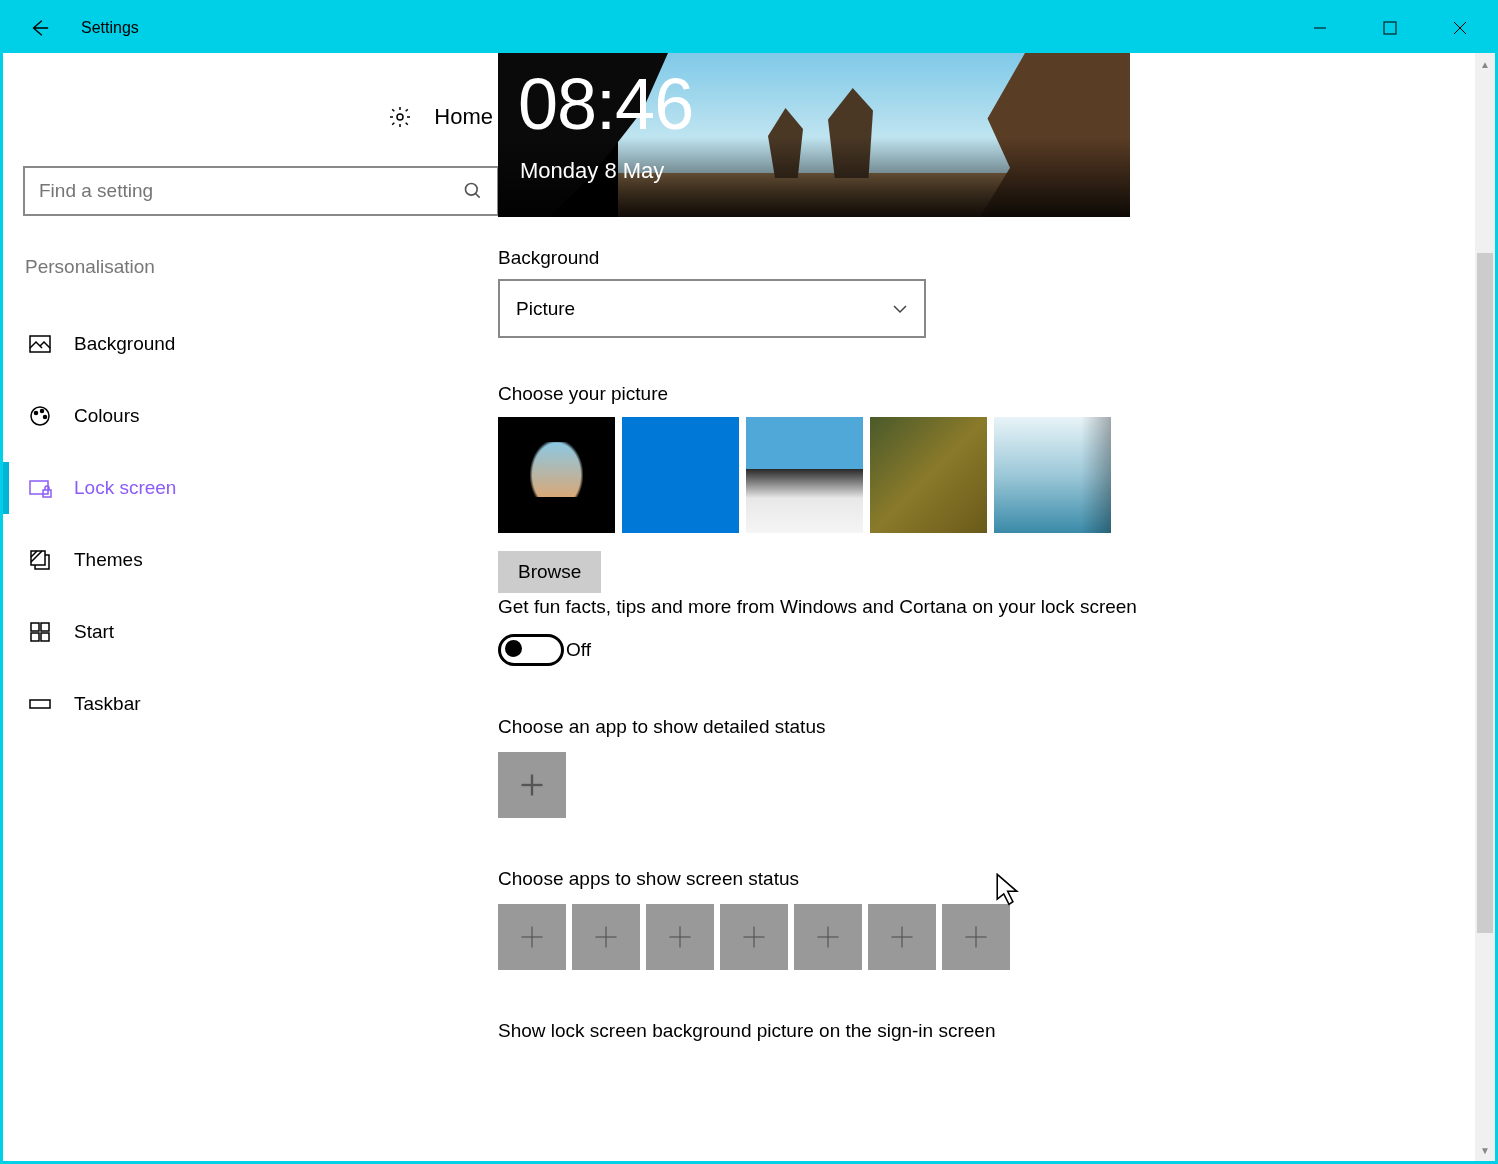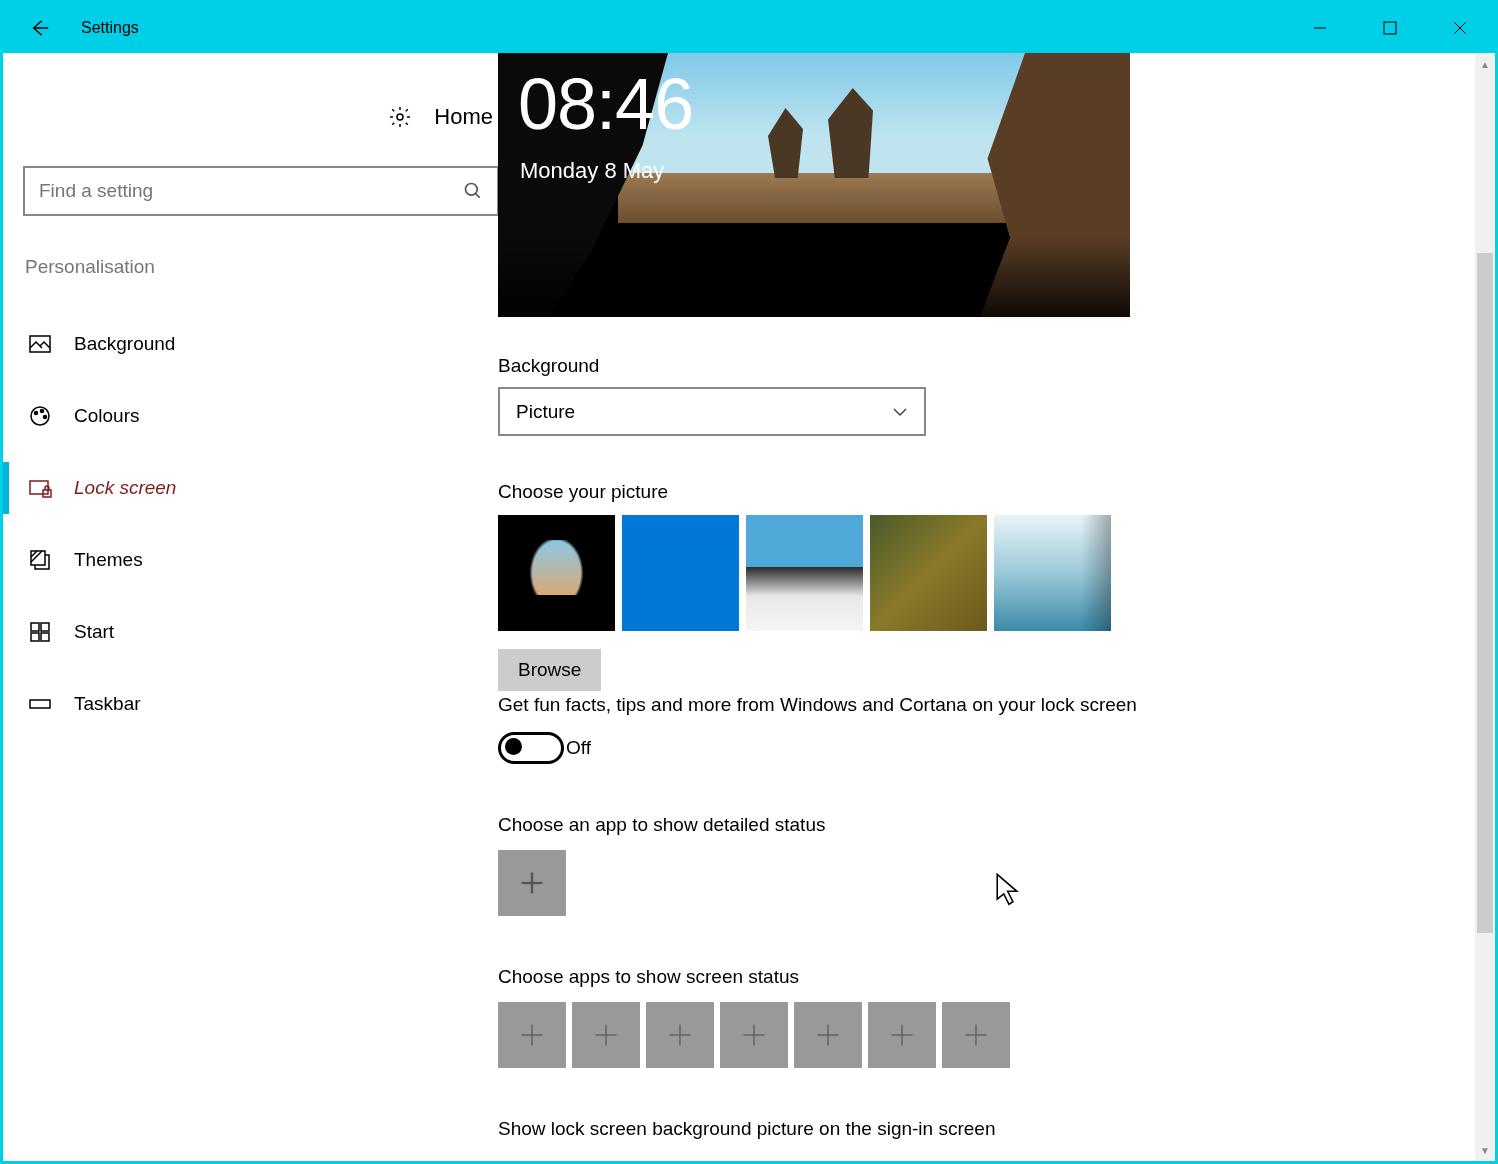--- a/index.html
+++ b/index.html
@@ -23,42 +23,42 @@
 .home-row { display: flex; align-items: center; gap: 22px; padding: 6px 5px 6px 5px; margin-bottom: 30px; justify-content: flex-end; }
 .home-row .icon { width: 24px; height: 24px; }
 .home-row .label { font-size: 22px; }
 .searchbox { width: 476px; height: 50px; border: 2px solid #888; display: flex; align-items: center; padding: 0 14px; margin-bottom: 40px; }
 .searchbox input { border: none; outline: none; font-size: 19px; flex: 1; color: #666; background: transparent; }
 .searchbox .sicon { width: 20px; height: 20px; color: #555; }
 .section-title { font-size: 19px; color: #777; margin-bottom: 30px; padding-left: 2px; }
 .nav-item { display: flex; align-items: center; gap: 22px; height: 72px; padding-left: 5px; position: relative; }
 .nav-item .icon { width: 24px; height: 24px; display:flex; align-items:center; justify-content:center; }
 .nav-item .label { font-size: 19px; }
-.nav-item.active { color: #7f1d1d; font-style: italic; }
+.nav-item.active { color: #8b5cf6; }
 .nav-item.active::before { content: ""; position: absolute; left: -20px; top: 10px; bottom: 10px; width: 6px; background: #00b4d8; }
 
 
 .content-wrap { flex: 1; overflow-y: auto; padding-right: 18px; position: relative; }
 .content { width: 660px; padding-bottom: 40px; }
 
 
-.preview { width: 632px; height: 264px; position: relative; background: #000; overflow: hidden; margin-bottom: 38px; }
+.preview { width: 632px; height: 164px; position: relative; background: #000; overflow: hidden; margin-bottom: 30px; }
 .sky { position: absolute; top: 0; left: 120px; right: 70px; height: 120px; background: linear-gradient(#7fc9e8 0%, #bfe4f0 70%); }
 .sand { position: absolute; left: 120px; right: 70px; top: 120px; height: 50px; background: linear-gradient(#9c7a52,#6b4e2f); }
 .rock-left { position: absolute; left: 0; top: 0; bottom: 0; width: 170px; background: #0a0a0a; clip-path: polygon(0 0, 100% 0, 85% 35%, 70% 55%, 55% 75%, 30% 100%, 0 100%); }
 .rock-right { position: absolute; right: 0; top: 0; bottom: 0; width: 150px; background: #5a3d25; clip-path: polygon(30% 0, 100% 0, 100% 100%, 0 100%, 20% 70%, 5% 40%); }
 .stack1 { position: absolute; left: 270px; top: 55px; width: 35px; height: 70px; background: #4a3825; clip-path: polygon(20% 100%, 0 40%, 50% 0, 100% 30%, 85% 100%); }
 .stack2 { position: absolute; left: 330px; top: 35px; width: 45px; height: 90px; background: #4a3825; clip-path: polygon(15% 100%, 0 35%, 55% 0, 100% 25%, 90% 100%); }
 .shadow-bottom { position: absolute; left:0; right:0; bottom:0; height: 80px; background: linear-gradient(transparent, rgba(0,0,0,0.85)); }
 .preview .time { position: absolute; left: 20px; top: 10px; color: #fff; font-size: 72px; font-weight: 300; letter-spacing: -1px; }
 .preview .date { position: absolute; left: 22px; top: 105px; color: #fff; font-size: 22px; font-weight: 400; }
 
 
 .heading { font-size: 19px; margin-bottom: 10px; }
-.dropdown { width: 428px; height: 49px; border: 2px solid #888; display: flex; align-items: center; padding: 0 16px; margin-bottom: 45px; }
+.dropdown { width: 428px; height: 59px; border: 2px solid #888; display: flex; align-items: center; padding: 0 16px; margin-bottom: 45px; }
 .dropdown .val { font-size: 19px; flex: 1; }
 .dropdown svg { width: 16px; height: 16px; }
 
 
 .thumbs { display: flex; gap: 7px; margin-top: 12px; margin-bottom: 18px; }
 .thumb { width: 117px; height: 116px; background: #ccc; }
 .thumb.t1 { background: #000; position: relative; overflow: hidden; }
 .thumb.t1::before { content:""; position:absolute; left:20px; right:20px; top:25px; height:55px; background: linear-gradient(#8cc8e4,#d8a878); }
 .thumb.t1::after { content:""; position:absolute; inset:0; background: radial-gradient(ellipse 60px 80px at center, transparent 40%, #000 45%); }
 .thumb.t2 { background: #0078d7; }

